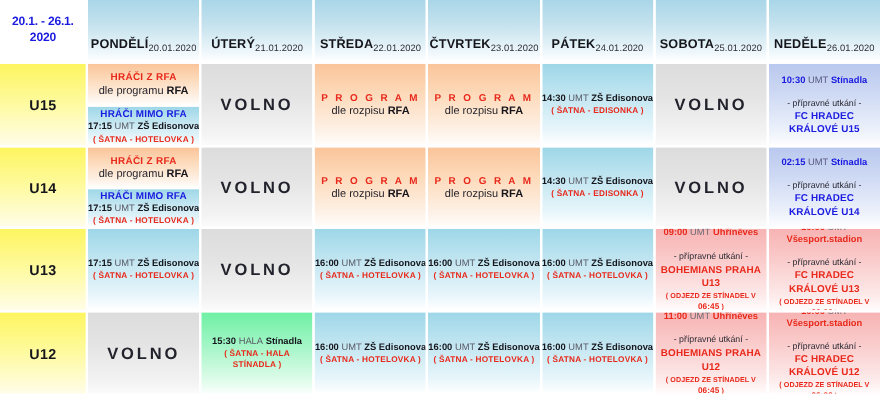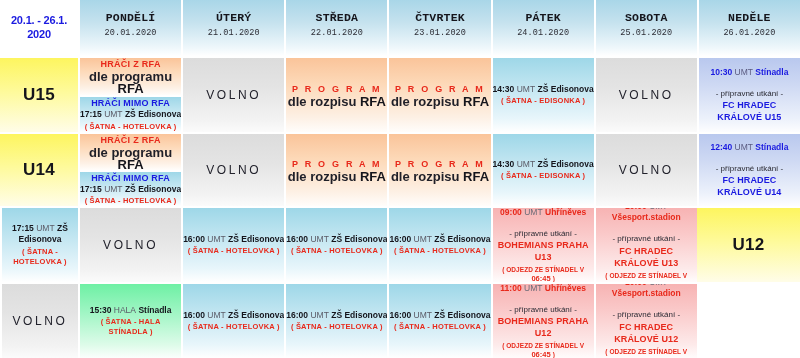--- a/index.html
+++ b/index.html
@@ -25,41 +25,40 @@
     text-align: center;
     padding-bottom: 2px;
   }
   .hdr-corner .wk {
     color: #1a1ae0; font-weight: bold; font-size: 11px; line-height: 14px;
     letter-spacing: -0.2px;
   }
   .hdr-day {
     background: linear-gradient(to bottom, #a9d6e8 0%, #c5e2ee 40%, #eef7fb 85%, #ffffff 100%);
     border-left: 2px solid #ffffff;
-    display: flex; flex-direction: column;
-    align-items: center; justify-content: center;
+    display: flex; flex-direction: row;
+    align-items: flex-end; justify-content: center;
     padding-bottom: 8px;
-    font-family: Liberation Mono, monospace;
   }
   .hdr-day .dn {
     font-size: 11.5px; font-weight: bold; color: #15151c;
     letter-spacing: 0.2px; line-height: 14px;
   }
   .hdr-day .dd {
     font-size: 8.5px; color: #2d2d35; margin-top: 3px; letter-spacing: 0.1px;
   }
 
   
   .rlabel {
     background: linear-gradient(to bottom, #fdf55f 0%, #fefa9a 45%, #fffde8 100%);
     display: flex; align-items: center; justify-content: center;
     border-top: 2px solid #ffffff;
   }
   .rlabel span {
-    font-size: 17px; font-weight: bold; color: #15151c; letter-spacing: 0.3px;
+    font-size: 13px; font-weight: bold; color: #15151c; letter-spacing: 0.3px;
   }
 
   
   .cell {
     border-left: 2px solid #ffffff;
     border-top: 2px solid #ffffff;
     display: flex; flex-direction: column;
     align-items: center; justify-content: center;
     text-align: center;
     overflow: hidden;
@@ -79,37 +78,37 @@
   .half {
     width: 100%; height: 50%;
     display: flex; flex-direction: column;
     align-items: center; justify-content: center;
     text-align: center;
   }
   .half.lower { border-top: 2px solid #ffffff; }
 
   
   .volno {
-    font-size: 12px; font-weight: normal; color: #22222c;
+    font-size: 15px; font-weight: bold; color: #22222c;
     letter-spacing: 2.6px;
   }
   .t-red {
     font-size: 9px; font-weight: bold; color: #e8291b;
     letter-spacing: 0.3px; line-height: 12px;
   }
   .t-red-sp {
     font-size: 9px; font-weight: bold; color: #e8291b;
     letter-spacing: 2.2px; line-height: 12px;
   }
   .t-blue {
     font-size: 9px; font-weight: bold; color: #1a1ae0;
     letter-spacing: 0.2px; line-height: 12px;
   }
   .t-sub {
-    font-size: 13px; color: #1f1f28; line-height: 12px; margin-top: 1px; font-weight: bold;
+    font-size: 10px; color: #1f1f28; line-height: 12px; margin-top: 1px;
   }
   .t-sub b { color: #15151c; }
   .t-line {
     font-size: 8.5px; color: #15151c; line-height: 11px;
     font-weight: bold;
   }
   .t-line .tm  { color: #15151c; font-weight: bold; }
   .t-line .umt { color: #5a5a66; font-weight: normal; }
   .t-line .ven { color: #15151c; font-weight: bold; }
   .t-room {
@@ -236,23 +235,26 @@
       <div class="t-sub">dle rozpisu <b>RFA</b></div>
     </div>
     <div class="cell bg-blue">
       <div class="t-line"><span class="tm">14:30</span> <span class="umt">UMT</span> <span class="ven">ZŠ Edisonova</span></div>
       <div class="t-room">( ŠATNA - EDISONKA )</div>
     </div>
     <div class="cell bg-gray">
       <div class="volno">VOLNO</div>
     </div>
     <div class="cell bg-lav">
-      <div class="m-time bl"><span class="tm">12:40</span> <span class="umt">UMT</span> <span class="ven">Stínadla</span></div>
+      <div class="m-time bl"><span class="tm">02:15</span> <span class="umt">UMT</span> <span class="ven">Stínadla</span></div>
       <div class="m-mid">- přípravné utkání -</div>
       <div class="m-opp bl">FC HRADEC KRÁLOVÉ U14</div>
+    </div>
+    <div class="rlabel">
+      <span>U13</span>
     </div>
     <div class="cell bg-blue">
       <div class="t-line"><span class="tm">17:15</span> <span class="umt">UMT</span> <span class="ven">ZŠ Edisonova</span></div>
       <div class="t-room">( ŠATNA - HOTELOVKA )</div>
     </div>
     <div class="cell bg-gray">
       <div class="volno">VOLNO</div>
     </div>
     <div class="cell bg-blue">
       <div class="t-line"><span class="tm">16:00</span> <span class="umt">UMT</span> <span class="ven">ZŠ Edisonova</span></div>

